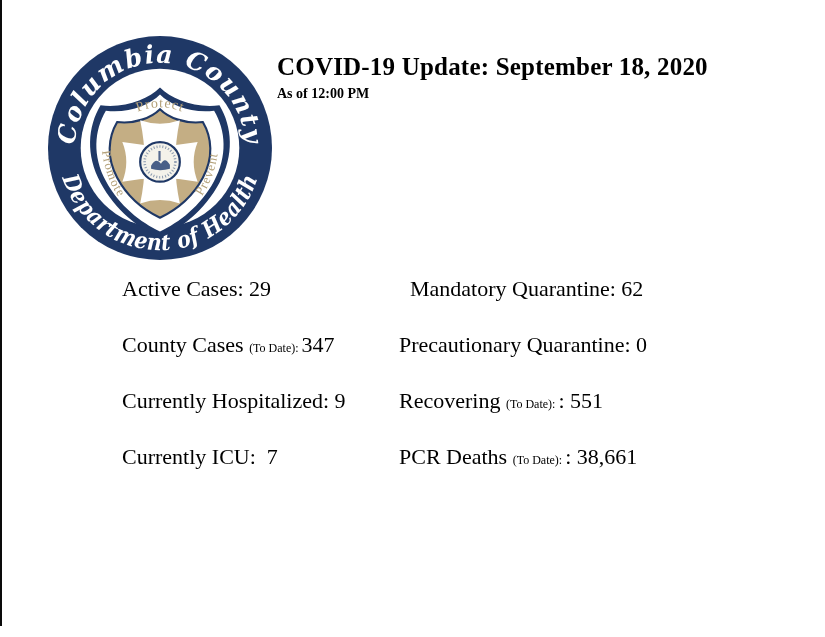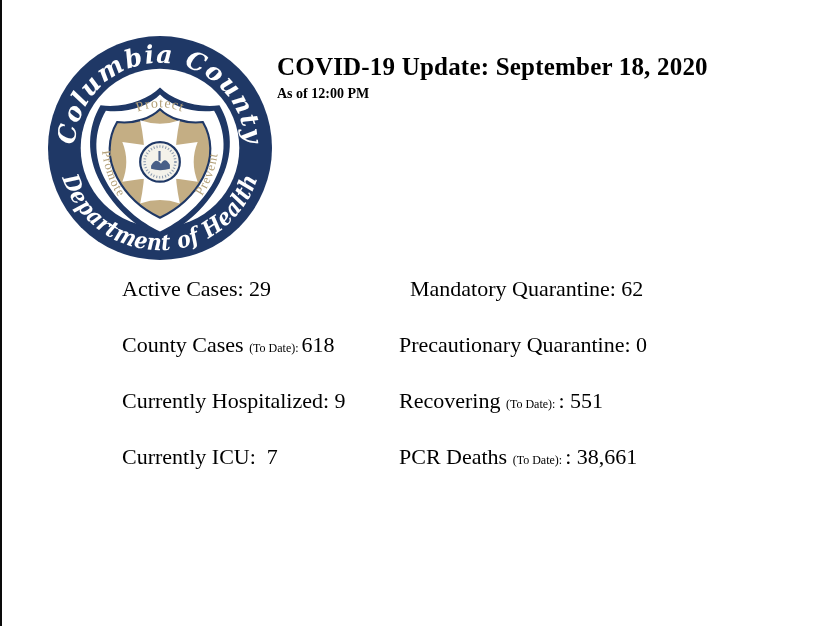--- a/index.html
+++ b/index.html
@@ -85,21 +85,21 @@
     </g>
   </svg>
 
   <div class="title-block">
     <div class="title">COVID-19 Update: September 18, 2020</div>
     <div class="subtitle">As of 12:00 PM</div>
   </div>
 
   <div class="stats-col left">
     <div class="stat-row"><span>Active Cases: 29</span><span class="small"></span><span></span></div>
-    <div class="stat-row"><span>County Cases </span><span class="small">(To Date): </span><span>618</span></div>
+    <div class="stat-row"><span>County Cases </span><span class="small">(To Date): </span><span>347</span></div>
     <div class="stat-row"><span>Currently Hospitalized: 9</span><span class="small"></span><span></span></div>
     <div class="stat-row"><span>Currently ICU:  7</span><span class="small"></span><span></span></div>
   </div>
 
   <div class="stats-col right">
     <div class="stat-row"><span>  Mandatory Quarantine: 62</span><span class="small"></span><span></span></div>
     <div class="stat-row"><span>Precautionary Quarantine: 0</span><span class="small"></span><span></span></div>
     <div class="stat-row"><span>Recovering </span><span class="small">(To Date): </span><span>: 551</span></div>
     <div class="stat-row"><span>PCR Deaths </span><span class="small">(To Date): </span><span>: 38,661</span></div>
   </div>

